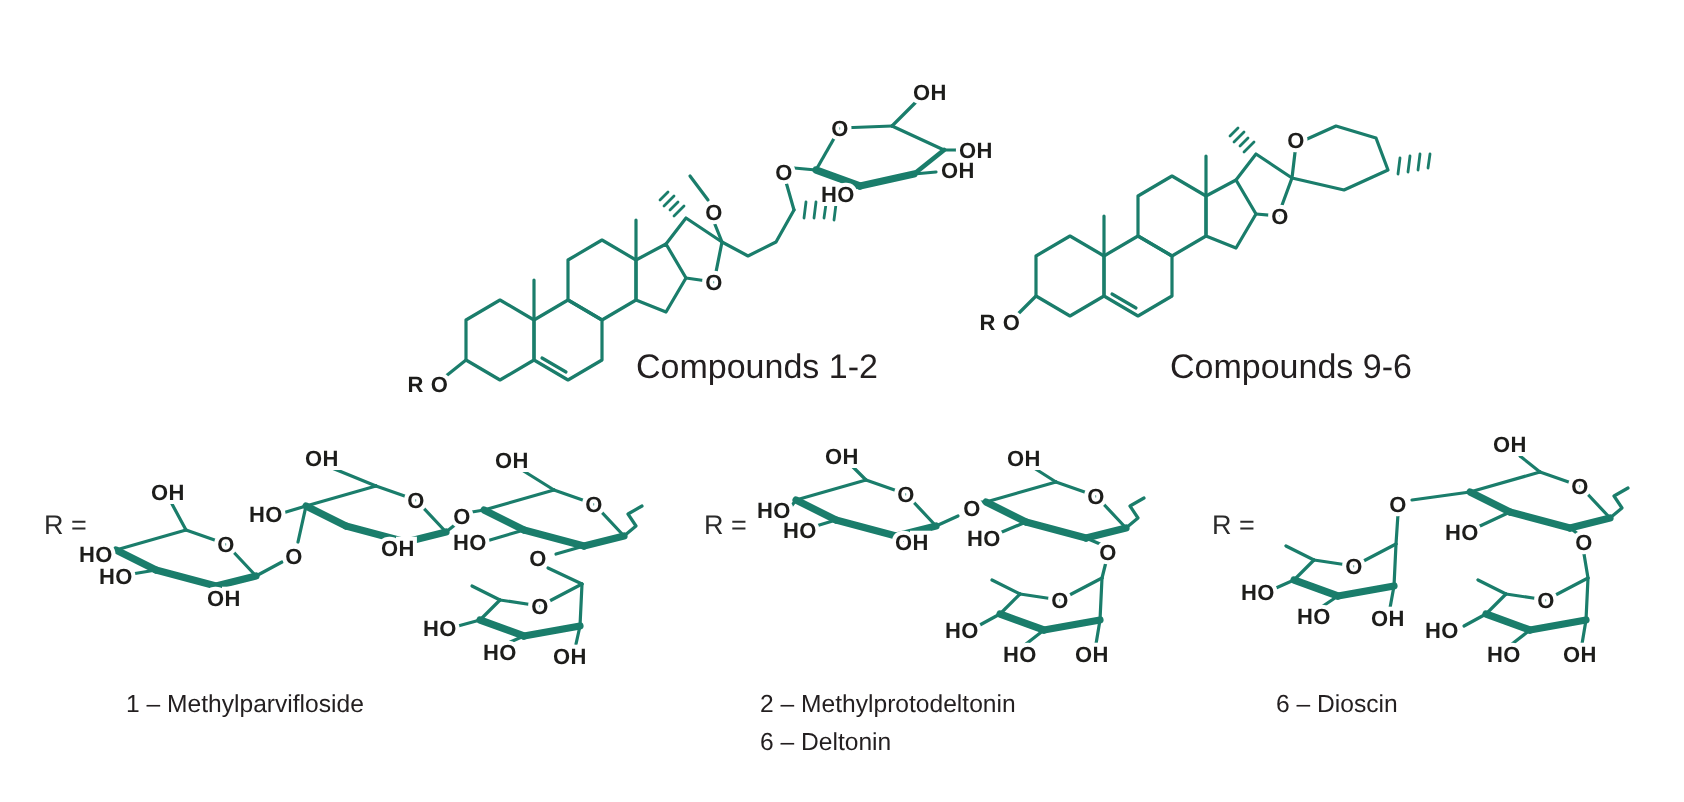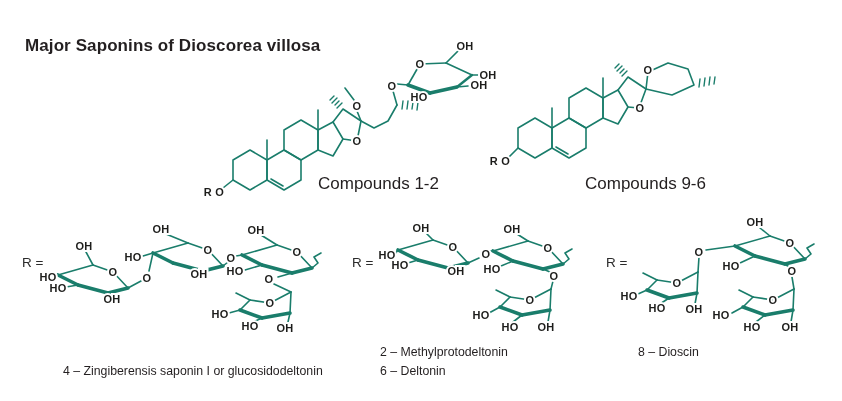--- a/index.html
+++ b/index.html
@@ -235,26 +235,25 @@
       <text x="677" y="283" dy="0.36em" text-anchor="middle" font-family="&quot;Liberation Sans&quot;, sans-serif" font-size="11" font-weight="bold" fill="#1d1d1b" stroke="#ffffff" stroke-width="4" paint-order="stroke" letter-spacing="0.3">O</text>
       <text x="629" y="296" dy="0.36em" text-anchor="middle" font-family="&quot;Liberation Sans&quot;, sans-serif" font-size="11" font-weight="bold" fill="#1d1d1b" stroke="#ffffff" stroke-width="4" paint-order="stroke" letter-spacing="0.3">HO</text>
       <text x="657" y="308" dy="0.36em" text-anchor="middle" font-family="&quot;Liberation Sans&quot;, sans-serif" font-size="11" font-weight="bold" fill="#1d1d1b" stroke="#ffffff" stroke-width="4" paint-order="stroke" letter-spacing="0.3">HO</text>
       <text x="694" y="309" dy="0.36em" text-anchor="middle" font-family="&quot;Liberation Sans&quot;, sans-serif" font-size="11" font-weight="bold" fill="#1d1d1b" stroke="#ffffff" stroke-width="4" paint-order="stroke" letter-spacing="0.3">OH</text>
       <text x="773" y="300" dy="0.36em" text-anchor="middle" font-family="&quot;Liberation Sans&quot;, sans-serif" font-size="11" font-weight="bold" fill="#1d1d1b" stroke="#ffffff" stroke-width="4" paint-order="stroke" letter-spacing="0.3">O</text>
       <text x="721" y="315" dy="0.36em" text-anchor="middle" font-family="&quot;Liberation Sans&quot;, sans-serif" font-size="11" font-weight="bold" fill="#1d1d1b" stroke="#ffffff" stroke-width="4" paint-order="stroke" letter-spacing="0.3">HO</text>
       <text x="752" y="327" dy="0.36em" text-anchor="middle" font-family="&quot;Liberation Sans&quot;, sans-serif" font-size="11" font-weight="bold" fill="#1d1d1b" stroke="#ffffff" stroke-width="4" paint-order="stroke" letter-spacing="0.3">HO</text>
       <text x="790" y="327" dy="0.36em" text-anchor="middle" font-family="&quot;Liberation Sans&quot;, sans-serif" font-size="11" font-weight="bold" fill="#1d1d1b" stroke="#ffffff" stroke-width="4" paint-order="stroke" letter-spacing="0.3">OH</text>
     </svg>
 
-  <div class="lbl title" style="left:25px;top:36px;">Major Saponins of Dioscorea villosa</div>
 
   <div class="lbl cmp" style="left:318px;top:174px;">Compounds 1-2</div>
   <div class="lbl cmp" style="left:585px;top:174px;">Compounds 9-6</div>
 
   <div class="lbl req" style="left:22px;top:255px;">R =</div>
   <div class="lbl req" style="left:352px;top:255px;">R =</div>
   <div class="lbl req" style="left:606px;top:255px;">R =</div>
 
-  <div class="lbl name" style="left:63px;top:364px;">4 – Zingiberensis saponin I or glucosidodeltonin</div>
+  <div class="lbl name" style="left:63px;top:345px;">1 – Methylparvifloside</div>
   <div class="lbl name" style="left:380px;top:345px;">2 – Methylprotodeltonin</div>
   <div class="lbl name" style="left:380px;top:364px;">6 – Deltonin</div>
-  <div class="lbl name" style="left:638px;top:345px;">8 – Dioscin</div>
+  <div class="lbl name" style="left:638px;top:345px;">6 – Dioscin</div>
 </div>
 
 </body></html>

